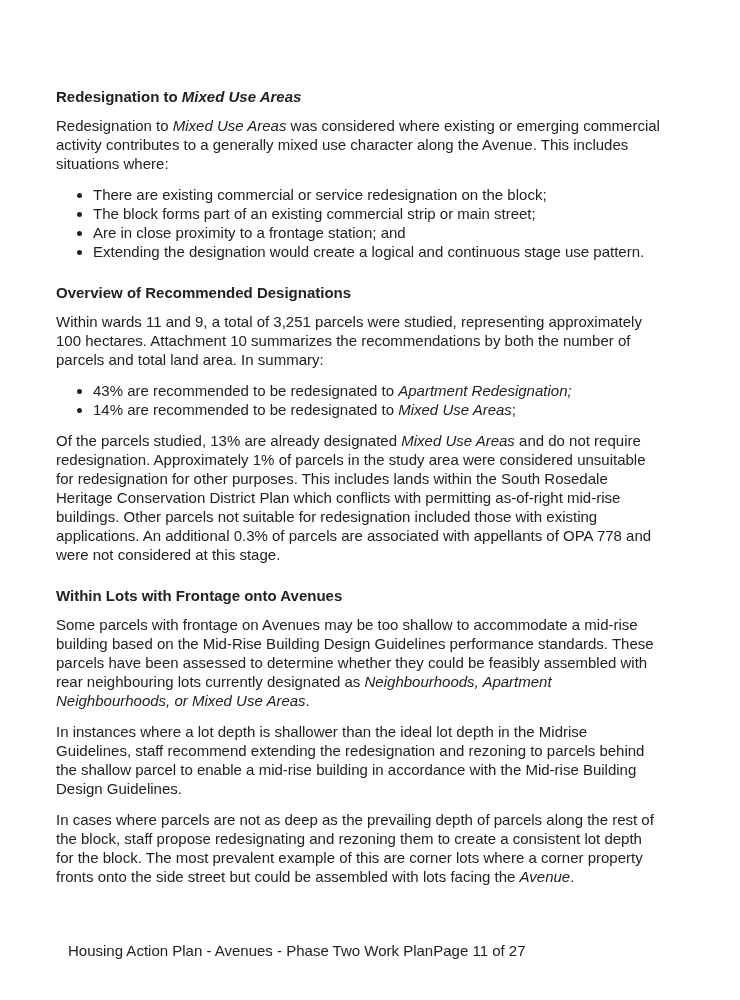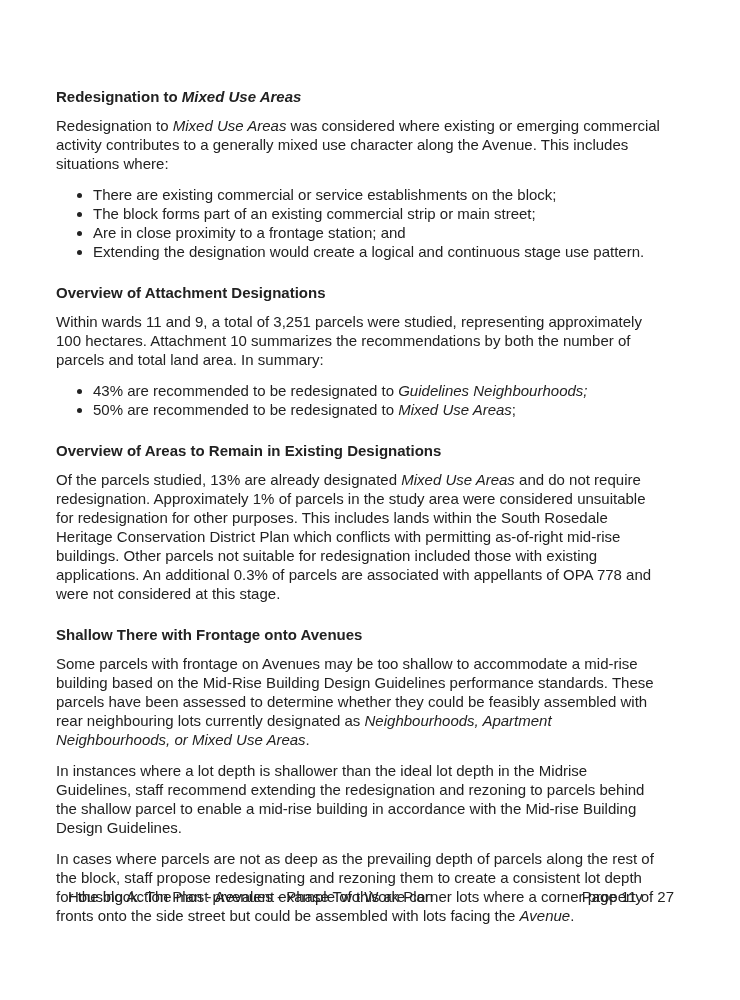--- a/index.html
+++ b/index.html
@@ -37,52 +37,50 @@
     padding-left: 37px;
     list-style-type: disc;
   }
   ul.bullets li {
     margin: 0;
     padding-left: 0;
   }
   em { font-style: italic; }
   .footer {
     position: absolute;
-    top: 887px;
+    top: 941px;
     left: 68px;
     right: 66px;
     display: flex;
-    justify-content: space-between;
     font-size: 15px;
     line-height: 19px;
     color: #222222;
   }
 </style>
 </head>
 <body>
 
 <div class="page">
   <div class="content">
       <h2 class="heading"><span>Redesignation to </span><em>Mixed Use Areas</em></h2>
       <p class="para"><span>Redesignation to </span><em>Mixed Use Areas</em><span> was considered where existing or emerging commercial activity contributes to a generally mixed use character along the Avenue. This includes situations where:</span></p>
       <ul class="bullets">
-        <li><span>There are existing commercial or service establishments on the block;</span></li>
+        <li><span>There are existing commercial or service redesignation on the block;</span></li>
         <li><span>The block forms part of an existing commercial strip or main street;</span></li>
         <li><span>Are in close proximity to a frontage station; and</span></li>
         <li><span>Extending the designation would create a logical and continuous stage use pattern.</span></li>
       </ul>
-      <h2 class="heading"><span>Overview of Attachment Designations</span></h2>
+      <h2 class="heading"><span>Overview of Recommended Designations</span></h2>
       <p class="para"><span>Within wards 11 and 9, a total of 3,251 parcels were studied, representing approximately 100 hectares. Attachment 10 summarizes the recommendations by both the number of parcels and total land area. In summary:</span></p>
       <ul class="bullets">
-        <li><span>43% are recommended to be redesignated to </span><em>Guidelines Neighbourhoods;</em></li>
-        <li><span>50% are recommended to be redesignated to </span><em>Mixed Use Areas</em><span>;</span></li>
+        <li><span>43% are recommended to be redesignated to </span><em>Apartment Redesignation;</em></li>
+        <li><span>14% are recommended to be redesignated to </span><em>Mixed Use Areas</em><span>;</span></li>
       </ul>
-      <h2 class="heading"><span>Overview of Areas to Remain in Existing Designations</span></h2>
       <p class="para"><span>Of the parcels studied, 13% are already designated </span><em>Mixed Use Areas</em><span> and do not require redesignation. Approximately 1% of parcels in the study area were considered unsuitable for redesignation for other purposes. This includes lands within the South Rosedale Heritage Conservation District Plan which conflicts with permitting as-of-right mid-rise buildings. Other parcels not suitable for redesignation included those with existing applications. An additional 0.3% of parcels are associated with appellants of OPA 778 and were not considered at this stage.</span></p>
-      <h2 class="heading"><span>Shallow There with Frontage onto Avenues</span></h2>
+      <h2 class="heading"><span>Within Lots with Frontage onto Avenues</span></h2>
       <p class="para"><span>Some parcels with frontage on Avenues may be too shallow to accommodate a mid-rise building based on the Mid-Rise Building Design Guidelines performance standards. These parcels have been assessed to determine whether they could be feasibly assembled with rear neighbouring lots currently designated as </span><em>Neighbourhoods, Apartment Neighbourhoods, or Mixed Use Areas</em><span>.</span></p>
       <p class="para"><span>In instances where a lot depth is shallower than the ideal lot depth in the Midrise Guidelines, staff recommend extending the redesignation and rezoning to parcels behind the shallow parcel to enable a mid-rise building in accordance with the Mid-rise Building Design Guidelines.</span></p>
       <p class="para"><span>In cases where parcels are not as deep as the prevailing depth of parcels along the rest of the block, staff propose redesignating and rezoning them to create a consistent lot depth for the block. The most prevalent example of this are corner lots where a corner property fronts onto the side street but could be assembled with lots facing the </span><em>Avenue</em><span>.</span></p>
     </div>
   <div class="footer">
     <span>Housing Action Plan - Avenues - Phase Two Work Plan</span>
     <span>Page 11 of 27</span>
   </div>
 </div>
 

